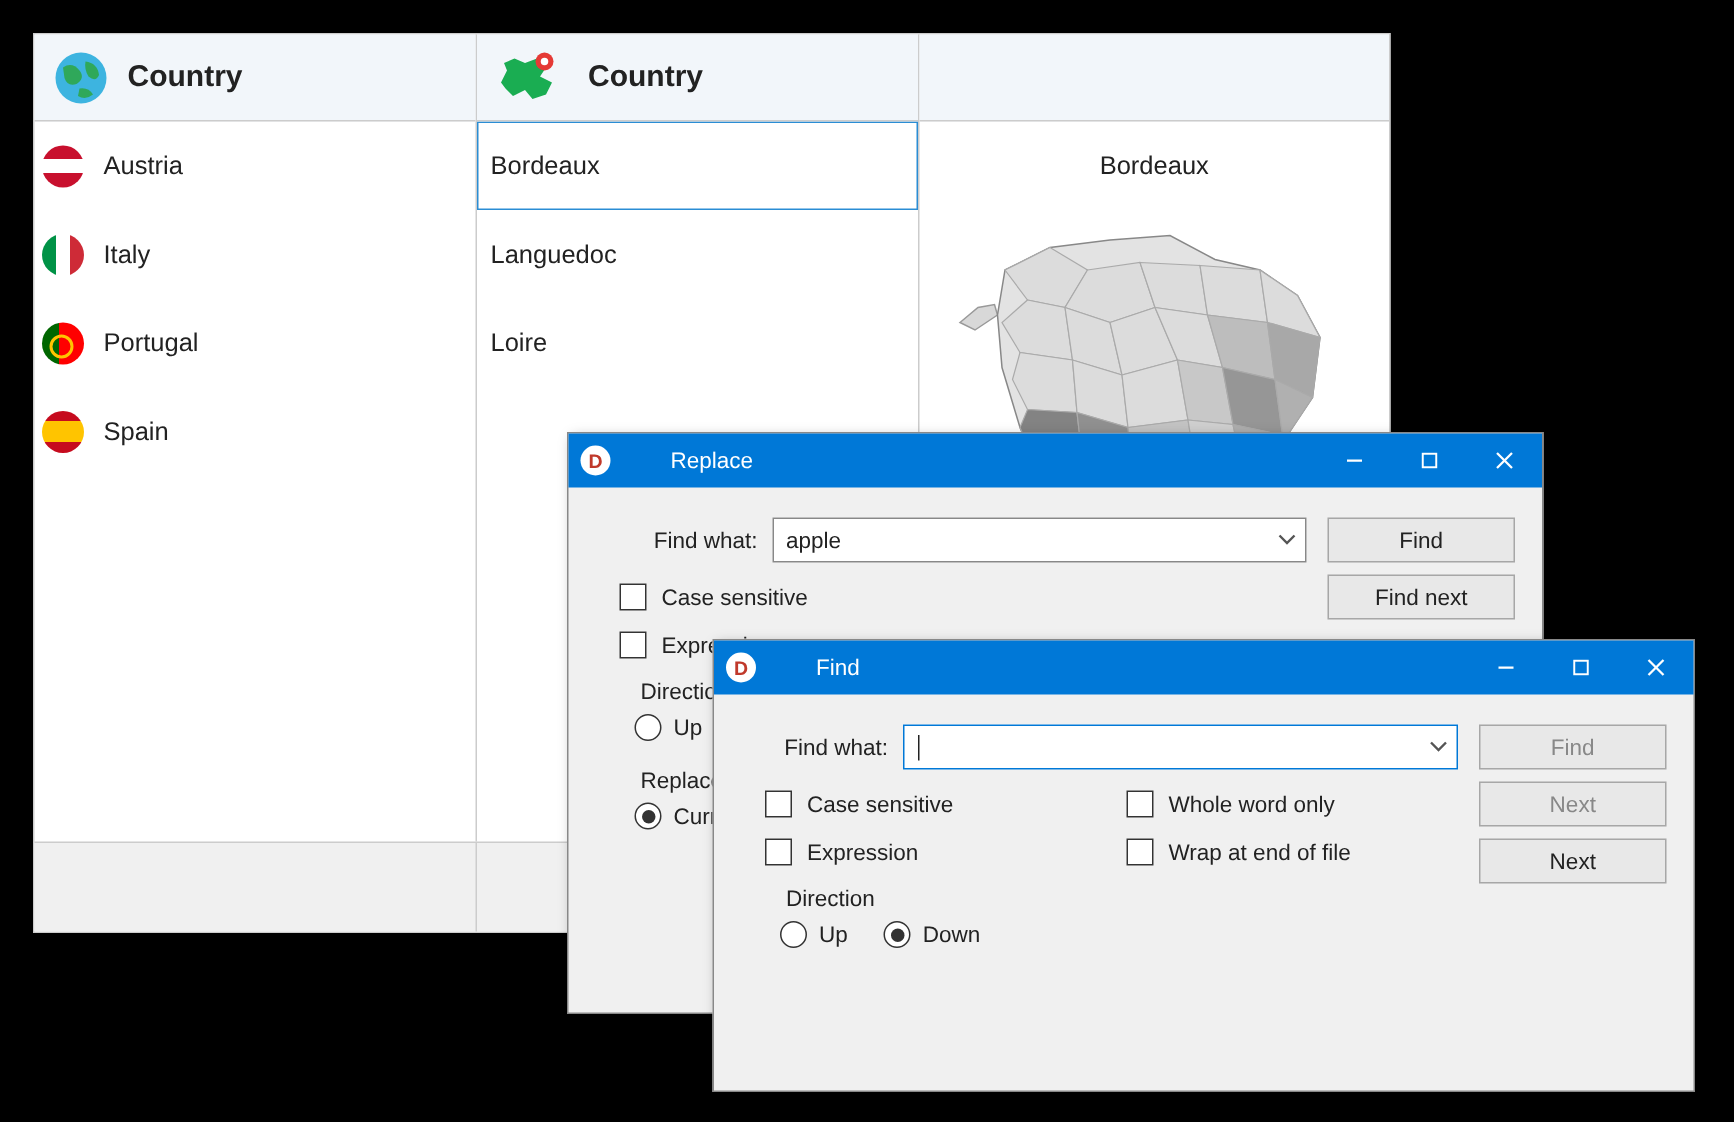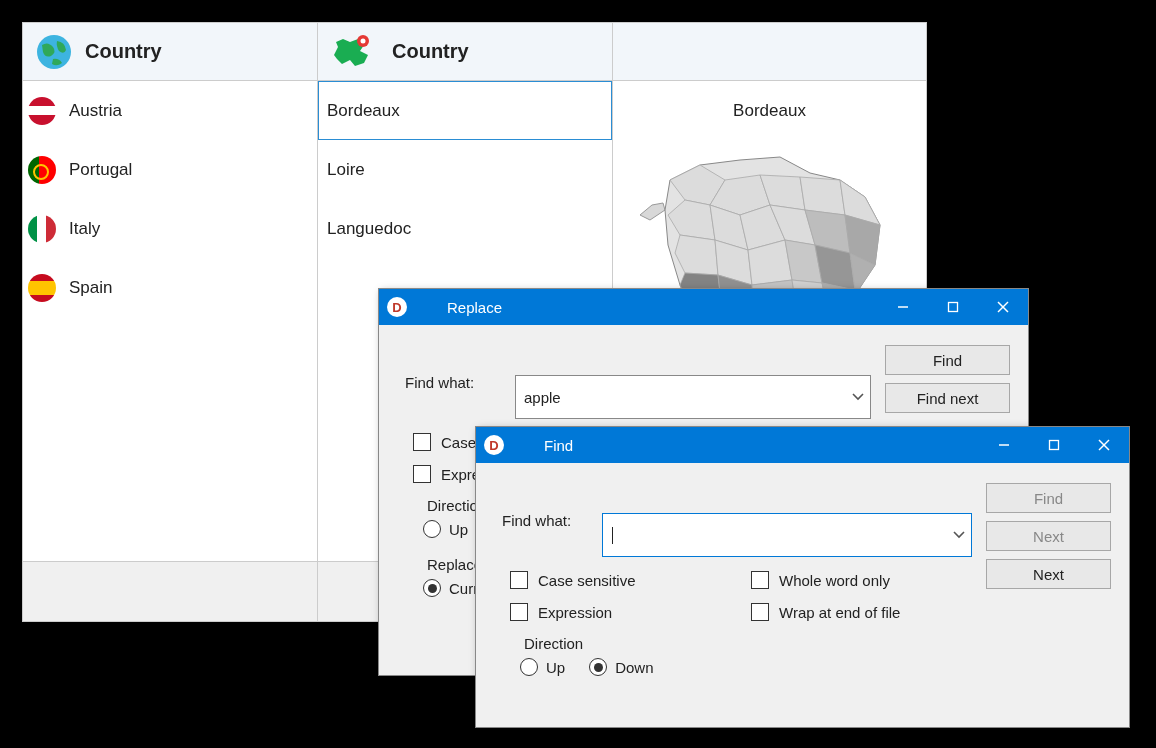--- a/index.html
+++ b/index.html
@@ -166,32 +166,31 @@
   .form-col { flex: 1; }
   .btn-col { width: 125px; display: flex; flex-direction: column; gap: 8px; }
   .btn {
     height: 30px;
     background: #e8e8e8;
     border: 1px solid #a7a7a7;
     font-size: 15px;
     display: flex; align-items: center; justify-content: center;
   }
   .btn.disabled { color: #888; }
-  .row { display: flex; align-items: center; margin-bottom: 14px; gap: 10px; }
+  .row { display: flex; align-items: center; margin-bottom: 14px; gap: 10px; text-align: right; }
   .row label.field-label { width: 100px; font-size: 15px; }
   .combo {
     flex: 1;
-    height: 44px;
+    height: 30px;
     border: 1px solid #888;
     background: #fff;
     display: flex; align-items: center;
     padding: 0 8px;
     font-size: 15px;
     position: relative;
-    margin-top: 30px;
   }
   .combo.focused { border: 1px solid #0078d7; }
   .combo .caret {
     position: absolute; right: 6px; top: 50%;
     transform: translateY(-50%);
     color: #555;
   }
   .combo .cursor {
     display: inline-block;
     width: 1px; height: 17px;
@@ -246,26 +245,26 @@
           </svg>
         </span>
         <span>Country</span>
       </div>
       <div class="list">
         <div class="list-item">
           <span class="flag flag-austria"></span>
           <span>Austria</span>
         </div>
         <div class="list-item">
+          <span class="flag flag-italy"></span>
+          <span>Italy</span>
+        </div>
+        <div class="list-item">
           <span class="flag flag-portugal"></span>
           <span>Portugal</span>
-        </div>
-        <div class="list-item">
-          <span class="flag flag-italy"></span>
-          <span>Italy</span>
         </div>
         <div class="list-item">
           <span class="flag flag-spain"></span>
           <span>Spain</span>
         </div>
       </div>
     </div>
 
     <div class="col col-region">
       <div class="col-header">
@@ -276,24 +275,24 @@
             <circle cx="33" cy="8" r="2.5" fill="#fff"></circle>
           </svg>
         </span>
         <span>Country</span>
       </div>
       <div class="list">
         <div class="region-item selected">
           <span>Bordeaux</span>
         </div>
         <div class="region-item">
+          <span>Languedoc</span>
+        </div>
+        <div class="region-item">
           <span>Loire</span>
-        </div>
-        <div class="region-item">
-          <span>Languedoc</span>
         </div>
       </div>
     </div>
 
     <div class="col col-map">
       <div class="col-header"></div>
       <div class="map-area">
         <div class="map-label">Bordeaux</div>
         <svg width="280" height="230" viewBox="0 0 280 230">
           <path d="M35 85 L20 95 L10 90 L22 80 L33 78 Z" fill="#d8d8d8" stroke="#999"></path>

